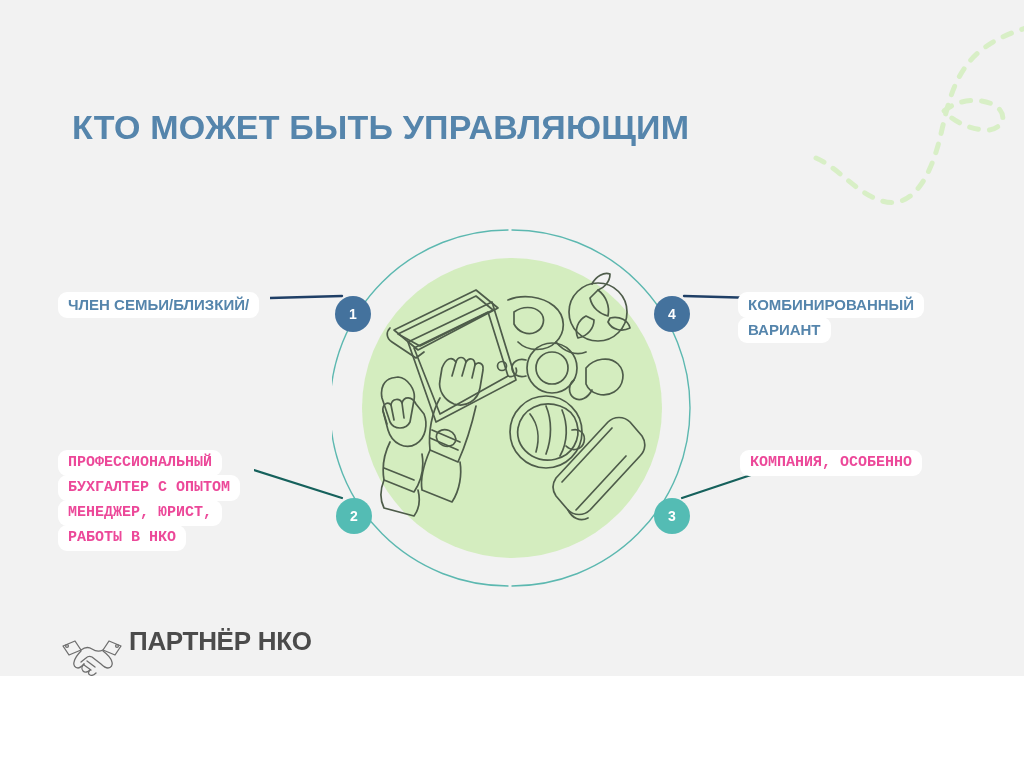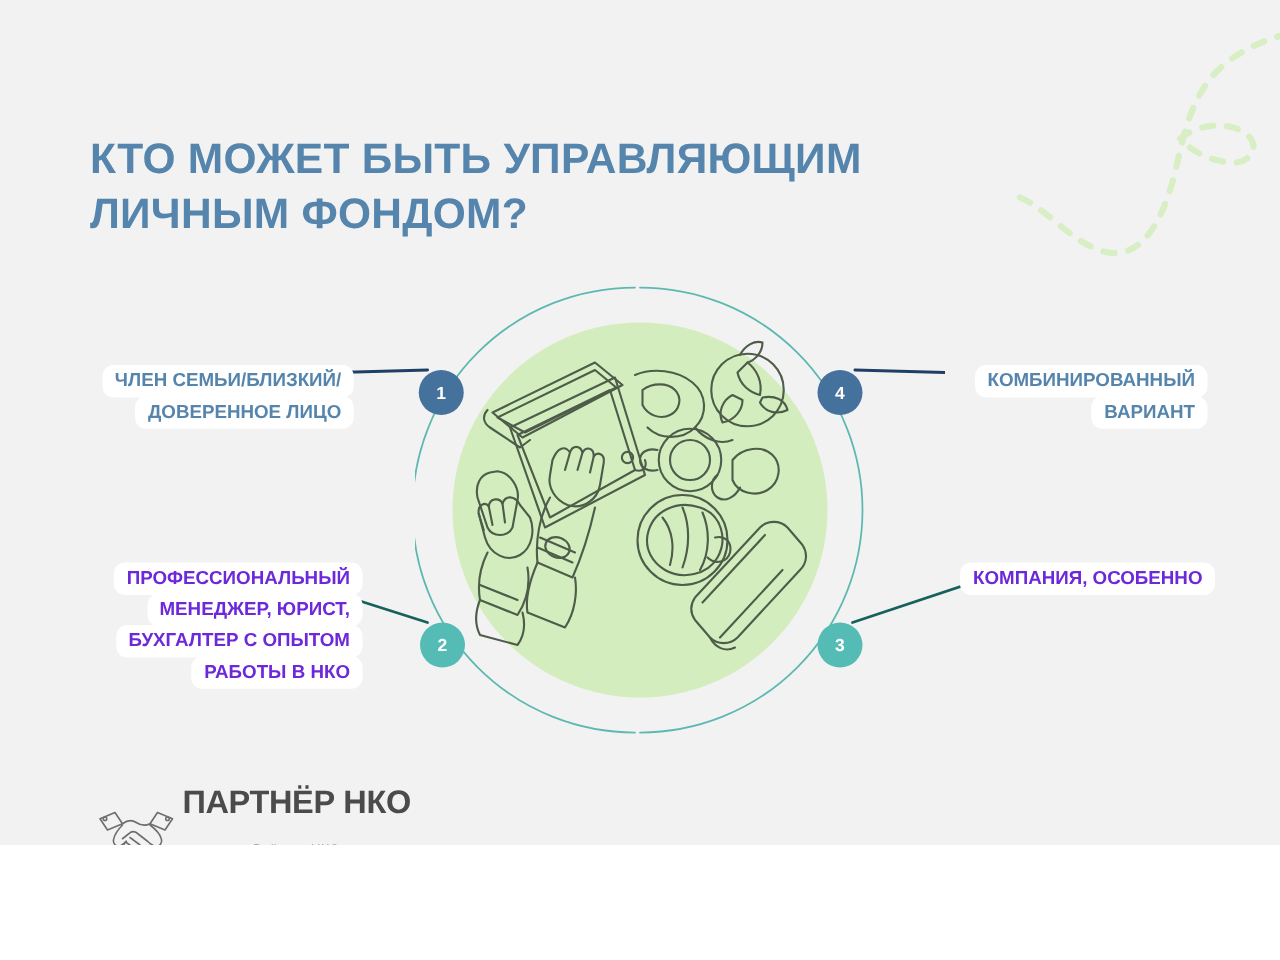--- a/index.html
+++ b/index.html
@@ -98,41 +98,41 @@
   .callout {
     position: absolute;
     font-size: 15px;
     font-weight: bold;
     line-height: 1.0;
     text-transform: uppercase;
     display: flex;
     flex-direction: column;
   }
   .callout.blue { color: #5585ac; }
-  .callout.teal { color: #6d28d9; }
+  .callout.teal { color: #ec4899; font-family: Liberation Mono, monospace; }
 
   .callout .row {
     background: #ffffff;
     border-radius: 9px;
     padding: 5px 10px 6px 10px;
     white-space: pre;
     display: inline-block;
   }
   .callout .row + .row { margin-top: -1px; }
 
   
-  .callout.center-rows { align-items: flex-end; text-align: center; }
+  .callout.center-rows { align-items: flex-start; text-align: center; }
 
   
   #logo {
     position: absolute;
-    left: 78px;
+    left: 61px;
     top: 628px;
     display: flex;
-    align-items: flex-end;
+    align-items: center;
   }
   #logo-mark { width: 62px; height: 40px; flex: 0 0 auto; }
   #logo-text { margin-left: 6px; }
   #logo-name {
     color: #4b4b4b;
     font-size: 26px;
     font-weight: bold;
     letter-spacing: -0.3px;
     line-height: 1;
   }
@@ -149,21 +149,20 @@
 
 <div id="slide">
 
   <svg id="squiggle" viewBox="0 0 230 200">
     <path d="M 22 140 C 45 150 62 175 88 183 C 118 192 136 160 146 120 C 154 86 160 52 190 30 C 205 19 220 14 232 10" fill="none" stroke="#d8efc6" stroke-width="5" stroke-linecap="round" stroke-dasharray="9 11"></path>
     <path d="M 150 93 C 168 78 196 80 206 92 C 214 102 204 114 189 112 C 172 110 158 102 150 93" fill="none" stroke="#d8efc6" stroke-width="5" stroke-linecap="round" stroke-dasharray="9 11"></path>
   </svg>
 
   <h1 id="title">
     <span class="line">КТО МОЖЕТ БЫТЬ УПРАВЛЯЮЩИМ</span>
-    <span class="line">ЛИЧНЫМ ФОНДОМ?</span>
   </h1>
 
   <div id="circle-group">
 
     <svg id="ring-svg" viewBox="0 0 360 360">
 
       <path d="M 180 2 A 178 178 0 0 1 180 358" fill="none" stroke="#5cb8b0" stroke-width="1.4" stroke-linecap="round"></path>
       <path d="M 176 2 A 178 178 0 0 0 176 358" fill="none" stroke="#5cb8b0" stroke-width="1.4" stroke-linecap="round"></path>
     </svg>
 
@@ -258,27 +257,26 @@
     <div class="badge teal" style="left:322px; top:270px;">
       <span>3</span>
     </div>
     <div class="badge blue" style="left:322px; top:68px;">
       <span>4</span>
     </div>
   </div>
 
   <div class="callout blue center-rows" style="left:58px; top:292px; width:225px;">
     <span class="row">ЧЛЕН СЕМЬИ/БЛИЗКИЙ/</span>
-    <span class="row">ДОВЕРЕННОЕ ЛИЦО</span>
   </div>
 
   <div class="callout teal center-rows" style="left:58px; top:450px; width:232px;">
     <span class="row">ПРОФЕССИОНАЛЬНЫЙ</span>
+    <span class="row">БУХГАЛТЕР С ОПЫТОМ</span>
     <span class="row">МЕНЕДЖЕР, ЮРИСТ,</span>
-    <span class="row">БУХГАЛТЕР С ОПЫТОМ</span>
     <span class="row">РАБОТЫ В НКО</span>
   </div>
 
   <div class="callout teal center-rows" style="left:740px; top:450px; width:232px;">
     <span class="row">КОМПАНИЯ, ОСОБЕННО</span>
   </div>
 
   <div class="callout blue center-rows" style="left:738px; top:292px; width:228px;">
     <span class="row">КОМБИНИРОВАННЫЙ</span>
     <span class="row">ВАРИАНТ</span>

